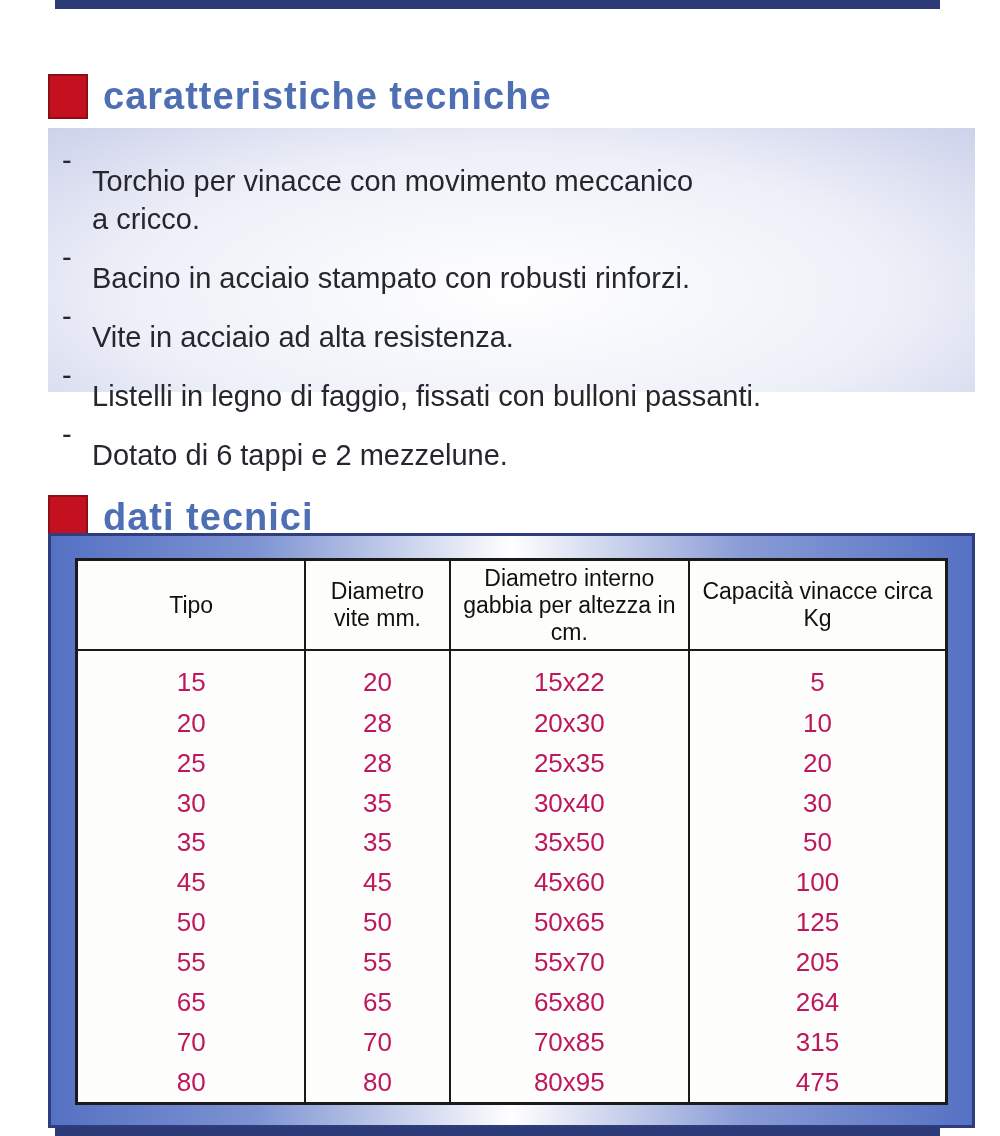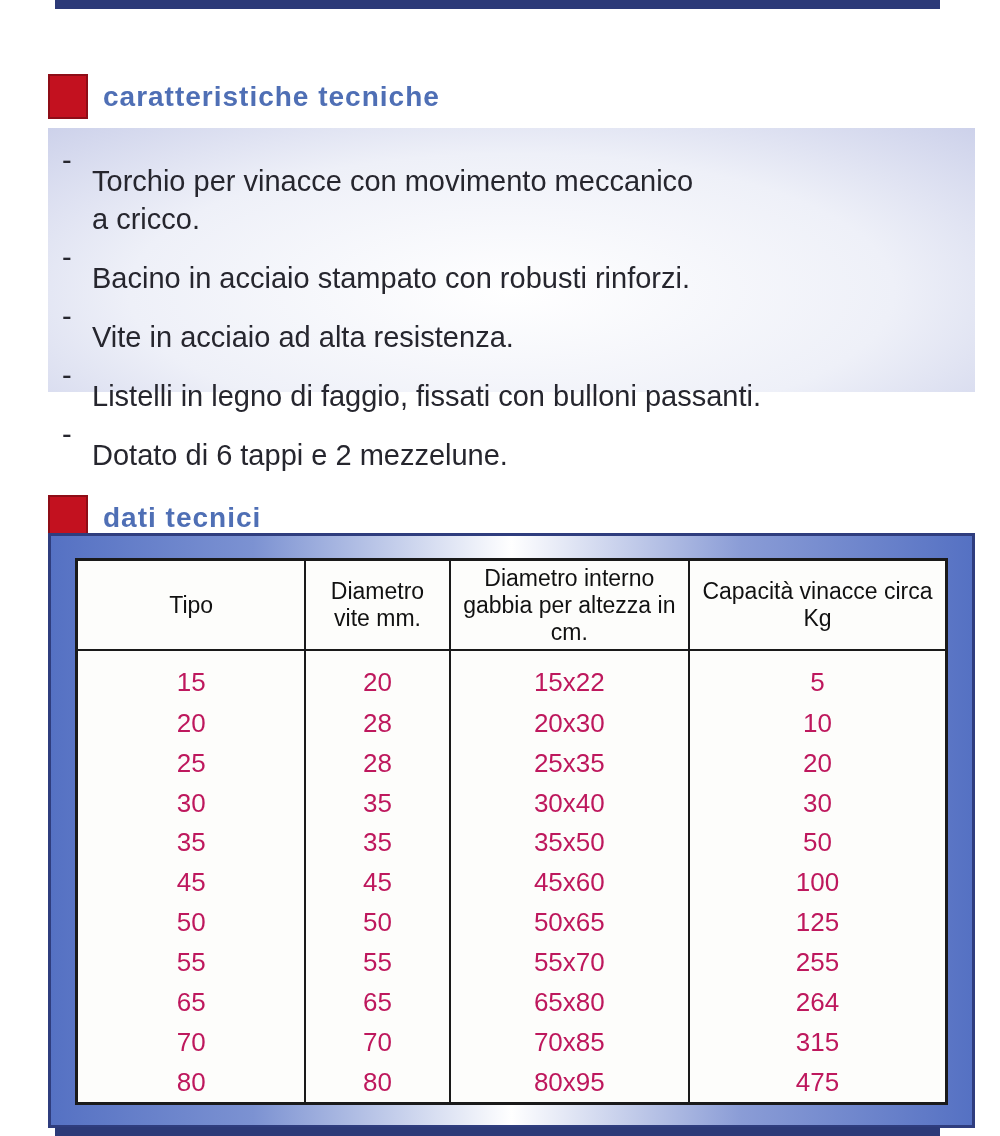--- a/index.html
+++ b/index.html
@@ -7,21 +7,21 @@
   .canvas{position:relative;width:1000px;height:1136px;background:#ffffff;overflow:hidden;}
 
   
   .edge-bar{position:absolute;left:55px;width:885px;height:9px;background:#2c3a78;}
   .edge-bar.top{top:0;}
   .edge-bar.bottom{top:1127px;}
 
   
   .section-header{position:absolute;left:48px;display:flex;align-items:center;}
   .section-header .red-square{width:40px;height:45px;background:#c3111f;border:2px solid #8e0d17;box-sizing:border-box;}
-  .section-header .heading{margin-left:15px;font-size:28px;font-weight:bold;color:#4f6fb5;letter-spacing:1px;}
+  .section-header .heading{margin-left:15px;font-size:38px;font-weight:bold;color:#4f6fb5;letter-spacing:1px;}
   #hdr1{top:74px;}
   #hdr2{top:479px;margin-top:16px;}
 
   
   .features-box{
     position:absolute;left:48px;top:128px;width:927px;height:264px;box-sizing:border-box;
     background:radial-gradient(ellipse 75% 95% at 50% 62%, #ffffff 0%, #eef0f8 55%, #c7cce8 100%);
     padding:13px 14px;
   }
   .feat{display:flex;font-size:29px;line-height:38px;color:#26262e;}
@@ -147,21 +147,21 @@
           <tr>
             <td>50</td>
             <td>50</td>
             <td>50x65</td>
             <td>125</td>
           </tr>
           <tr>
             <td>55</td>
             <td>55</td>
             <td>55x70</td>
-            <td>255</td>
+            <td>205</td>
           </tr>
           <tr>
             <td>65</td>
             <td>65</td>
             <td>65x80</td>
             <td>264</td>
           </tr>
           <tr>
             <td>70</td>
             <td>70</td>

